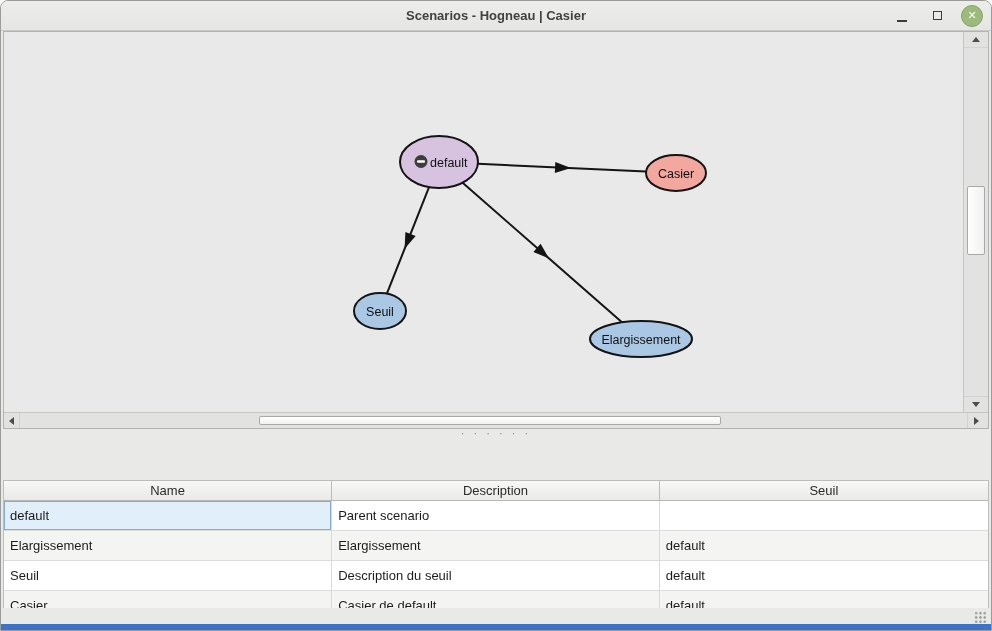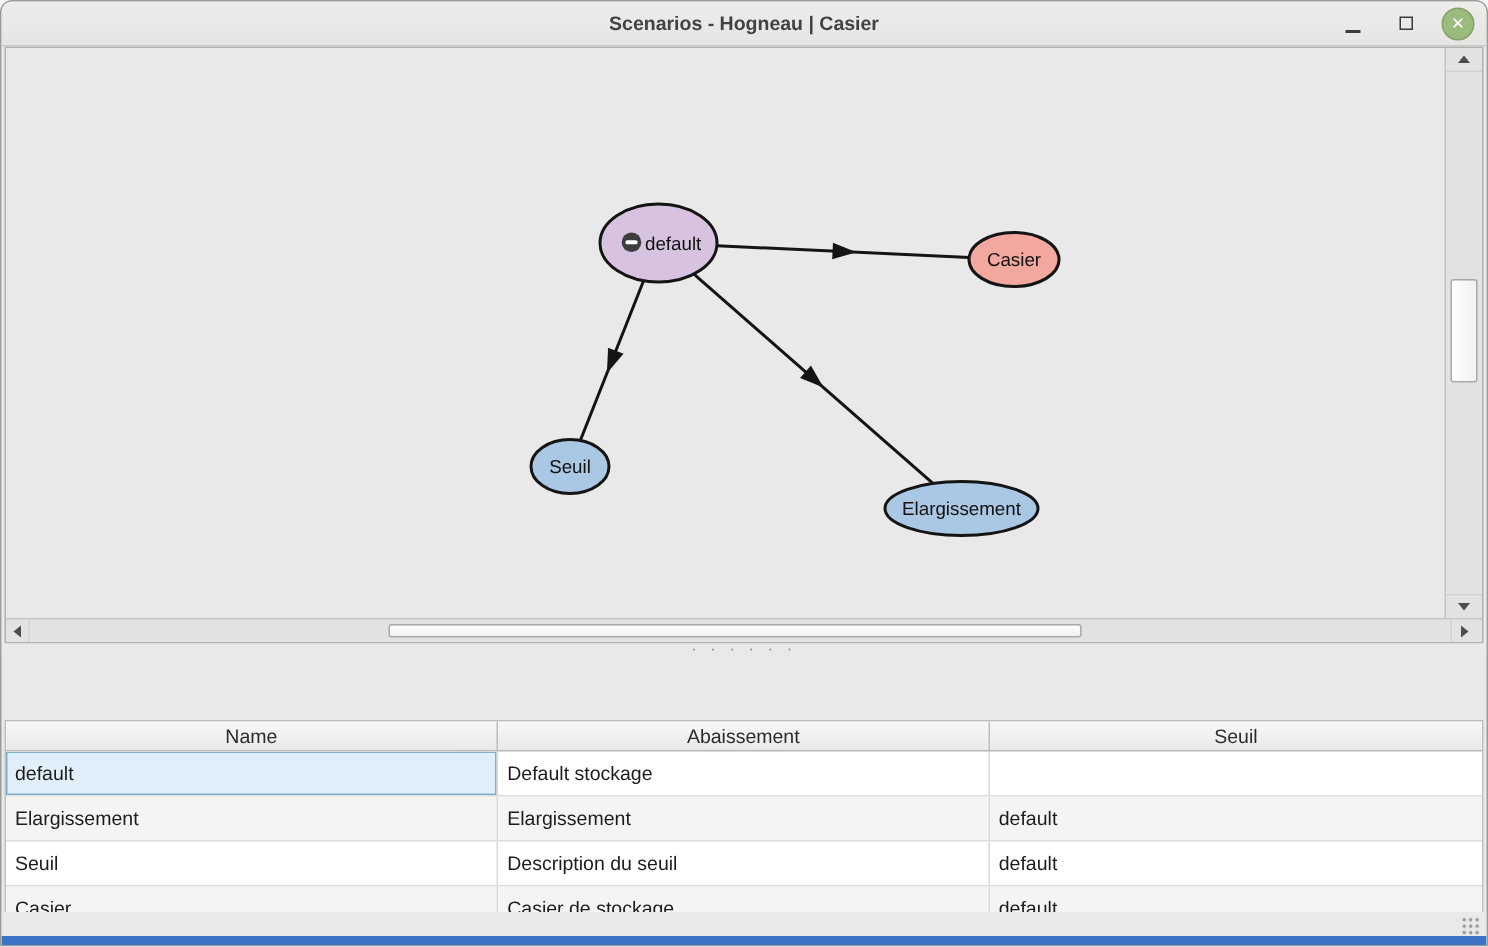--- a/index.html
+++ b/index.html
@@ -147,43 +147,43 @@
   <div class="table-wrap">
     <table>
       <colgroup>
           <col style="width:33.3%">
           <col style="width:33.3%">
           <col style="width:33.4%">
         </colgroup>
       <thead>
         <tr>
           <th>Name</th>
-          <th>Abaissement</th>
+          <th>Description</th>
           <th>Seuil</th>
         </tr>
       </thead>
       <tbody id="table-body">
           <tr>
             <td class="selected">default</td>
-            <td>Default stockage</td>
+            <td>Parent scenario</td>
             <td></td>
           </tr>
           <tr class="alt">
             <td>Elargissement</td>
             <td>Elargissement</td>
             <td>default</td>
           </tr>
           <tr>
             <td>Seuil</td>
             <td>Description du seuil</td>
             <td>default</td>
           </tr>
           <tr class="alt">
             <td>Casier</td>
-            <td>Casier de stockage</td>
+            <td>Casier de default</td>
             <td>default</td>
           </tr>
         </tbody>
     </table>
   </div>
 
   <div class="statusbar">
     <div class="grip"></div>
   </div>
   <div class="panel"></div>

